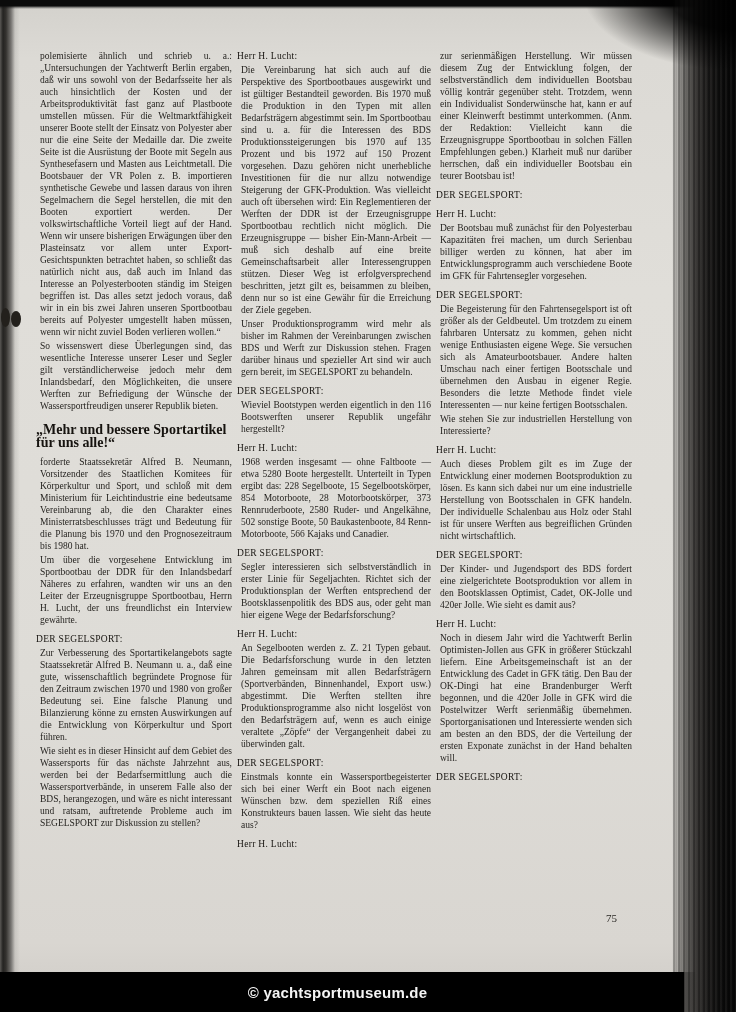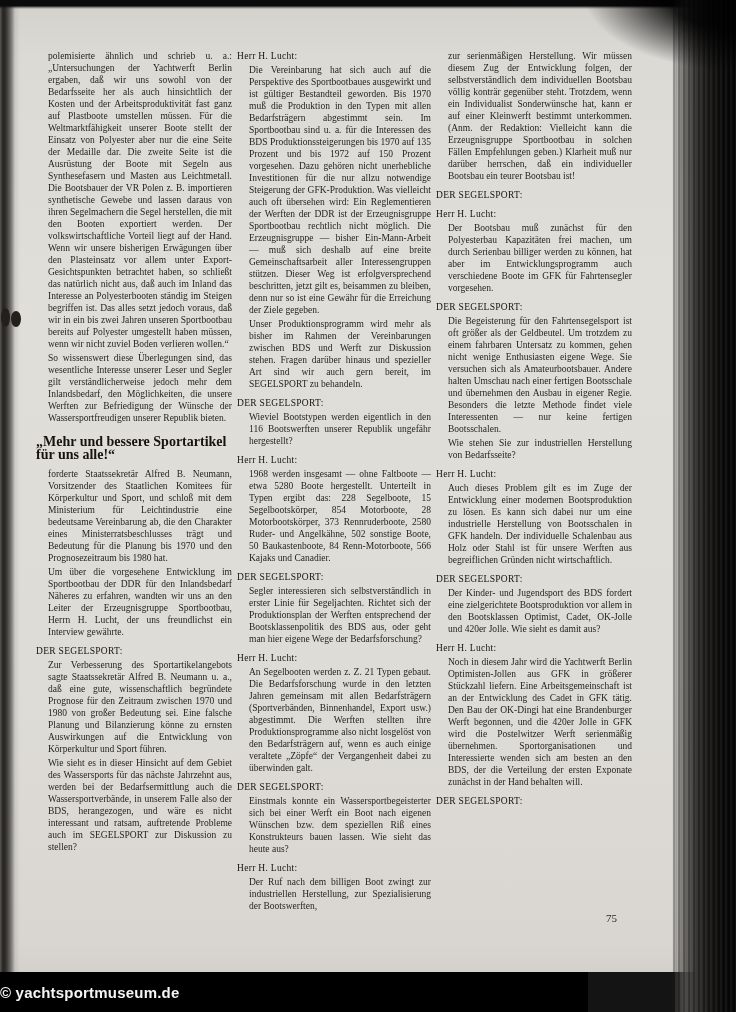--- a/index.html
+++ b/index.html
@@ -36,41 +36,41 @@
       repeating-linear-gradient(90deg, rgba(0,0,0,0) 0 1px, rgba(0,0,0,.28) 1px 3px, rgba(70,68,66,.18) 3px 5px),
       linear-gradient(90deg, rgba(120,118,114,0) 0px, rgba(95,93,90,.8) 12px, #3a3836 24px, #1d1c1b 36px, #0c0c0c 50px, #080808 64px);
   }
   .corner-tr {
     position:absolute; top:0; right:0; width:150px; height:70px;
     background:radial-gradient(ellipse at 105% -10%, rgba(0,0,0,.85) 35%, rgba(0,0,0,0) 72%);
   }
 
   
   .bottom-bar {
-    position:absolute; left:0; top:972px; width:588px; height:40px;
+    position:absolute; left:0; top:972px; width:684px; height:40px;
     background:#000;
-    display:flex; align-items:center; justify-content:flex-start;
+    display:flex; align-items:center; justify-content:center;
   }
   .watermark {
     font-family:"Liberation Sans","DejaVu Sans",sans-serif;
     font-weight:bold; font-size:15px; color:#f4f4f4;
     padding-right:9px; letter-spacing:.2px;
   }
 
   
   .col {
     position:absolute; top:50px; width:196px;
     font-size:9.5px; line-height:12px; color:#211f1c;
     text-align:justify; hyphens:auto; -webkit-hyphens:auto;
   }
   .col.c1 { left:36px; }
   .col.c2 { left:237px; width:194px; }
   .col.c3 { left:436px; }
 
-  .blk { margin:0 0 2px 12px; }
+  .blk { margin:0 0 2px 4px; }
   .blk.body { text-align:justify; }
   .blk.q-head, .blk.a-head {
     font-weight:normal; text-align:left; color:#16130f;
     margin:7px 0 2px 0; letter-spacing:.3px;
   }
   .blk.quote-head {
     font-weight:bold; text-align:left; color:#16130f;
     font-size:14px; line-height:13px; margin:11px 0 7px 0;
   }
   .blk.first { margin-top:0; }
@@ -105,30 +105,29 @@
       <div class="blk body">Wieviel Bootstypen werden eigentlich in den 116 Bootswerften unserer Republik ungefähr hergestellt?</div>
       <div class="blk a-head">Herr H. Lucht:</div>
       <div class="blk body">1968 werden insgesamt — ohne Faltboote — etwa 5280 Boote hergestellt. Unterteilt in Typen ergibt das: 228 Segelboote, 15 Segelbootskörper, 854 Motorboote, 28 Motorbootskörper, 373 Rennruderboote, 2580 Ruder- und Angelkähne, 502 sonstige Boote, 50 Baukastenboote, 84 Renn-Motorboote, 566 Kajaks und Canadier.</div>
       <div class="blk q-head">DER SEGELSPORT:</div>
       <div class="blk body">Segler interessieren sich selbstverständlich in erster Linie für Segeljachten. Richtet sich der Produktionsplan der Werften entsprechend der Bootsklassenpolitik des BDS aus, oder geht man hier eigene Wege der Bedarfsforschung?</div>
       <div class="blk a-head">Herr H. Lucht:</div>
       <div class="blk body">An Segelbooten werden z. Z. 21 Typen gebaut. Die Bedarfsforschung wurde in den letzten Jahren gemeinsam mit allen Bedarfsträgern (Sportverbänden, Binnenhandel, Export usw.) abgestimmt. Die Werften stellten ihre Produktionsprogramme also nicht losgelöst von den Bedarfsträgern auf, wenn es auch einige veraltete „Zöpfe“ der Vergangenheit dabei zu überwinden galt.</div>
       <div class="blk q-head">DER SEGELSPORT:</div>
       <div class="blk body">Einstmals konnte ein Wassersportbegeisterter sich bei einer Werft ein Boot nach eigenen Wünschen bzw. dem speziellen Riß eines Konstrukteurs bauen lassen. Wie sieht das heute aus?</div>
       <div class="blk a-head">Herr H. Lucht:</div>
-      <div class="blk body">Der Ruf nach dem billigen Boot zwingt zur industriellen Herstellung, zur Spezialisierung der Bootswerften,</div>
     </div>
   <div class="col c3">
       <div class="blk body first">zur serienmäßigen Herstellung. Wir müssen diesem Zug der Entwicklung folgen, der selbstverständlich dem individuellen Bootsbau völlig konträr gegenüber steht. Trotzdem, wenn ein Individualist Sonderwünsche hat, kann er auf einer Kleinwerft bestimmt unterkommen. (Anm. der Redaktion: Vielleicht kann die Erzeugnisgruppe Sportbootbau in solchen Fällen Empfehlungen geben.) Klarheit muß nur darüber herrschen, daß ein individueller Bootsbau ein teurer Bootsbau ist!</div>
       <div class="blk q-head">DER SEGELSPORT:</div>
       <div class="blk a-head">Herr H. Lucht:</div>
       <div class="blk body">Der Bootsbau muß zunächst für den Polyesterbau Kapazitäten frei machen, um durch Serienbau billiger werden zu können, hat aber im Entwicklungsprogramm auch verschiedene Boote im GFK für Fahrtensegler vorgesehen.</div>
       <div class="blk q-head">DER SEGELSPORT:</div>
       <div class="blk body">Die Begeisterung für den Fahrtensegelsport ist oft größer als der Geldbeutel. Um trotzdem zu einem fahrbaren Untersatz zu kommen, gehen nicht wenige Enthusiasten eigene Wege. Sie versuchen sich als Amateurbootsbauer. Andere halten Umschau nach einer fertigen Bootsschale und übernehmen den Ausbau in eigener Regie. Besonders die letzte Methode findet viele Interessenten — nur keine fertigen Bootsschalen.</div>
-      <div class="blk body">Wie stehen Sie zur industriellen Herstellung von Bedarfsseite?</div>
+      <div class="blk body">Wie stehen Sie zur industriellen Herstellung von Interessierte?</div>
       <div class="blk a-head">Herr H. Lucht:</div>
       <div class="blk body">Auch dieses Problem gilt es im Zuge der Entwicklung einer modernen Bootsproduktion zu lösen. Es kann sich dabei nur um eine industrielle Herstellung von Bootsschalen in GFK handeln. Der individuelle Schalenbau aus Holz oder Stahl ist für unsere Werften aus begreiflichen Gründen nicht wirtschaftlich.</div>
       <div class="blk q-head">DER SEGELSPORT:</div>
       <div class="blk body">Der Kinder- und Jugendsport des BDS fordert eine zielgerichtete Bootsproduktion vor allem in den Bootsklassen Optimist, Cadet, OK-Jolle und 420er Jolle. Wie sieht es damit aus?</div>
       <div class="blk a-head">Herr H. Lucht:</div>
       <div class="blk body">Noch in diesem Jahr wird die Yachtwerft Berlin Optimisten-Jollen aus GFK in größerer Stückzahl liefern. Eine Arbeitsgemeinschaft ist an der Entwicklung des Cadet in GFK tätig. Den Bau der OK-Dingi hat eine Brandenburger Werft begonnen, und die 420er Jolle in GFK wird die Postelwitzer Werft serienmäßig übernehmen. Sportorganisationen und Interessierte wenden sich am besten an den BDS, der die Verteilung der ersten Exponate zunächst in der Hand behalten will.</div>
       <div class="blk q-head">DER SEGELSPORT:</div>
     </div>
 
   <div class="page-number">75</div>

